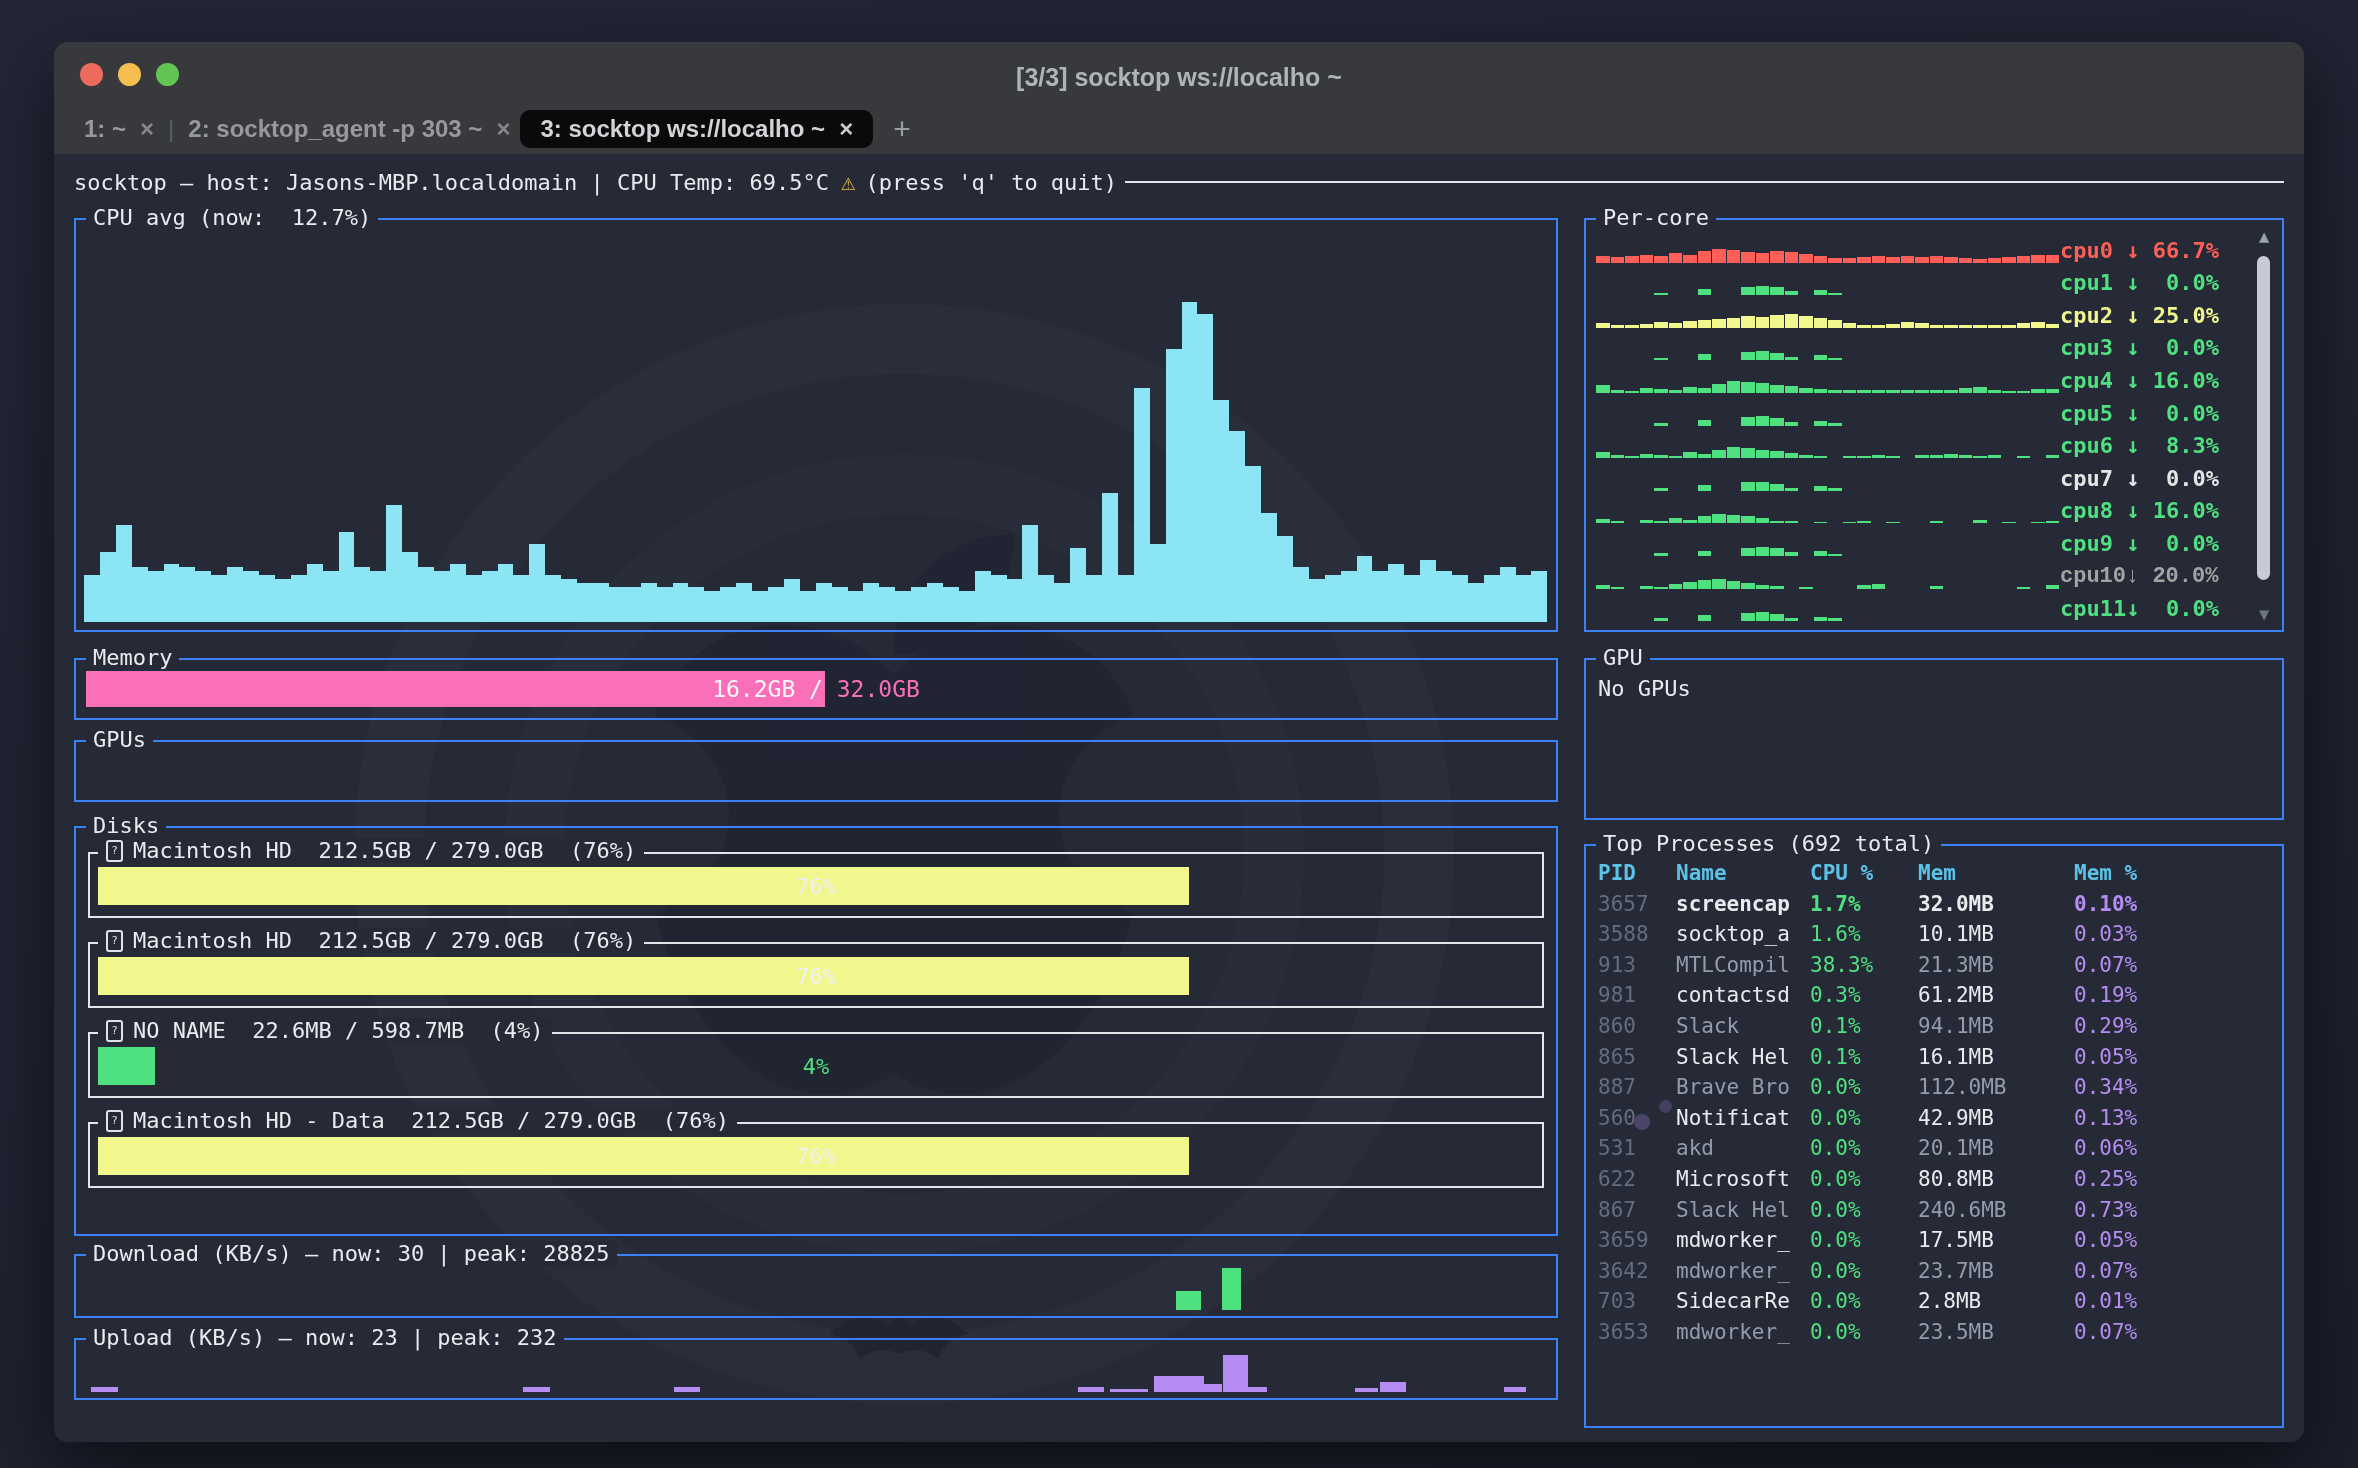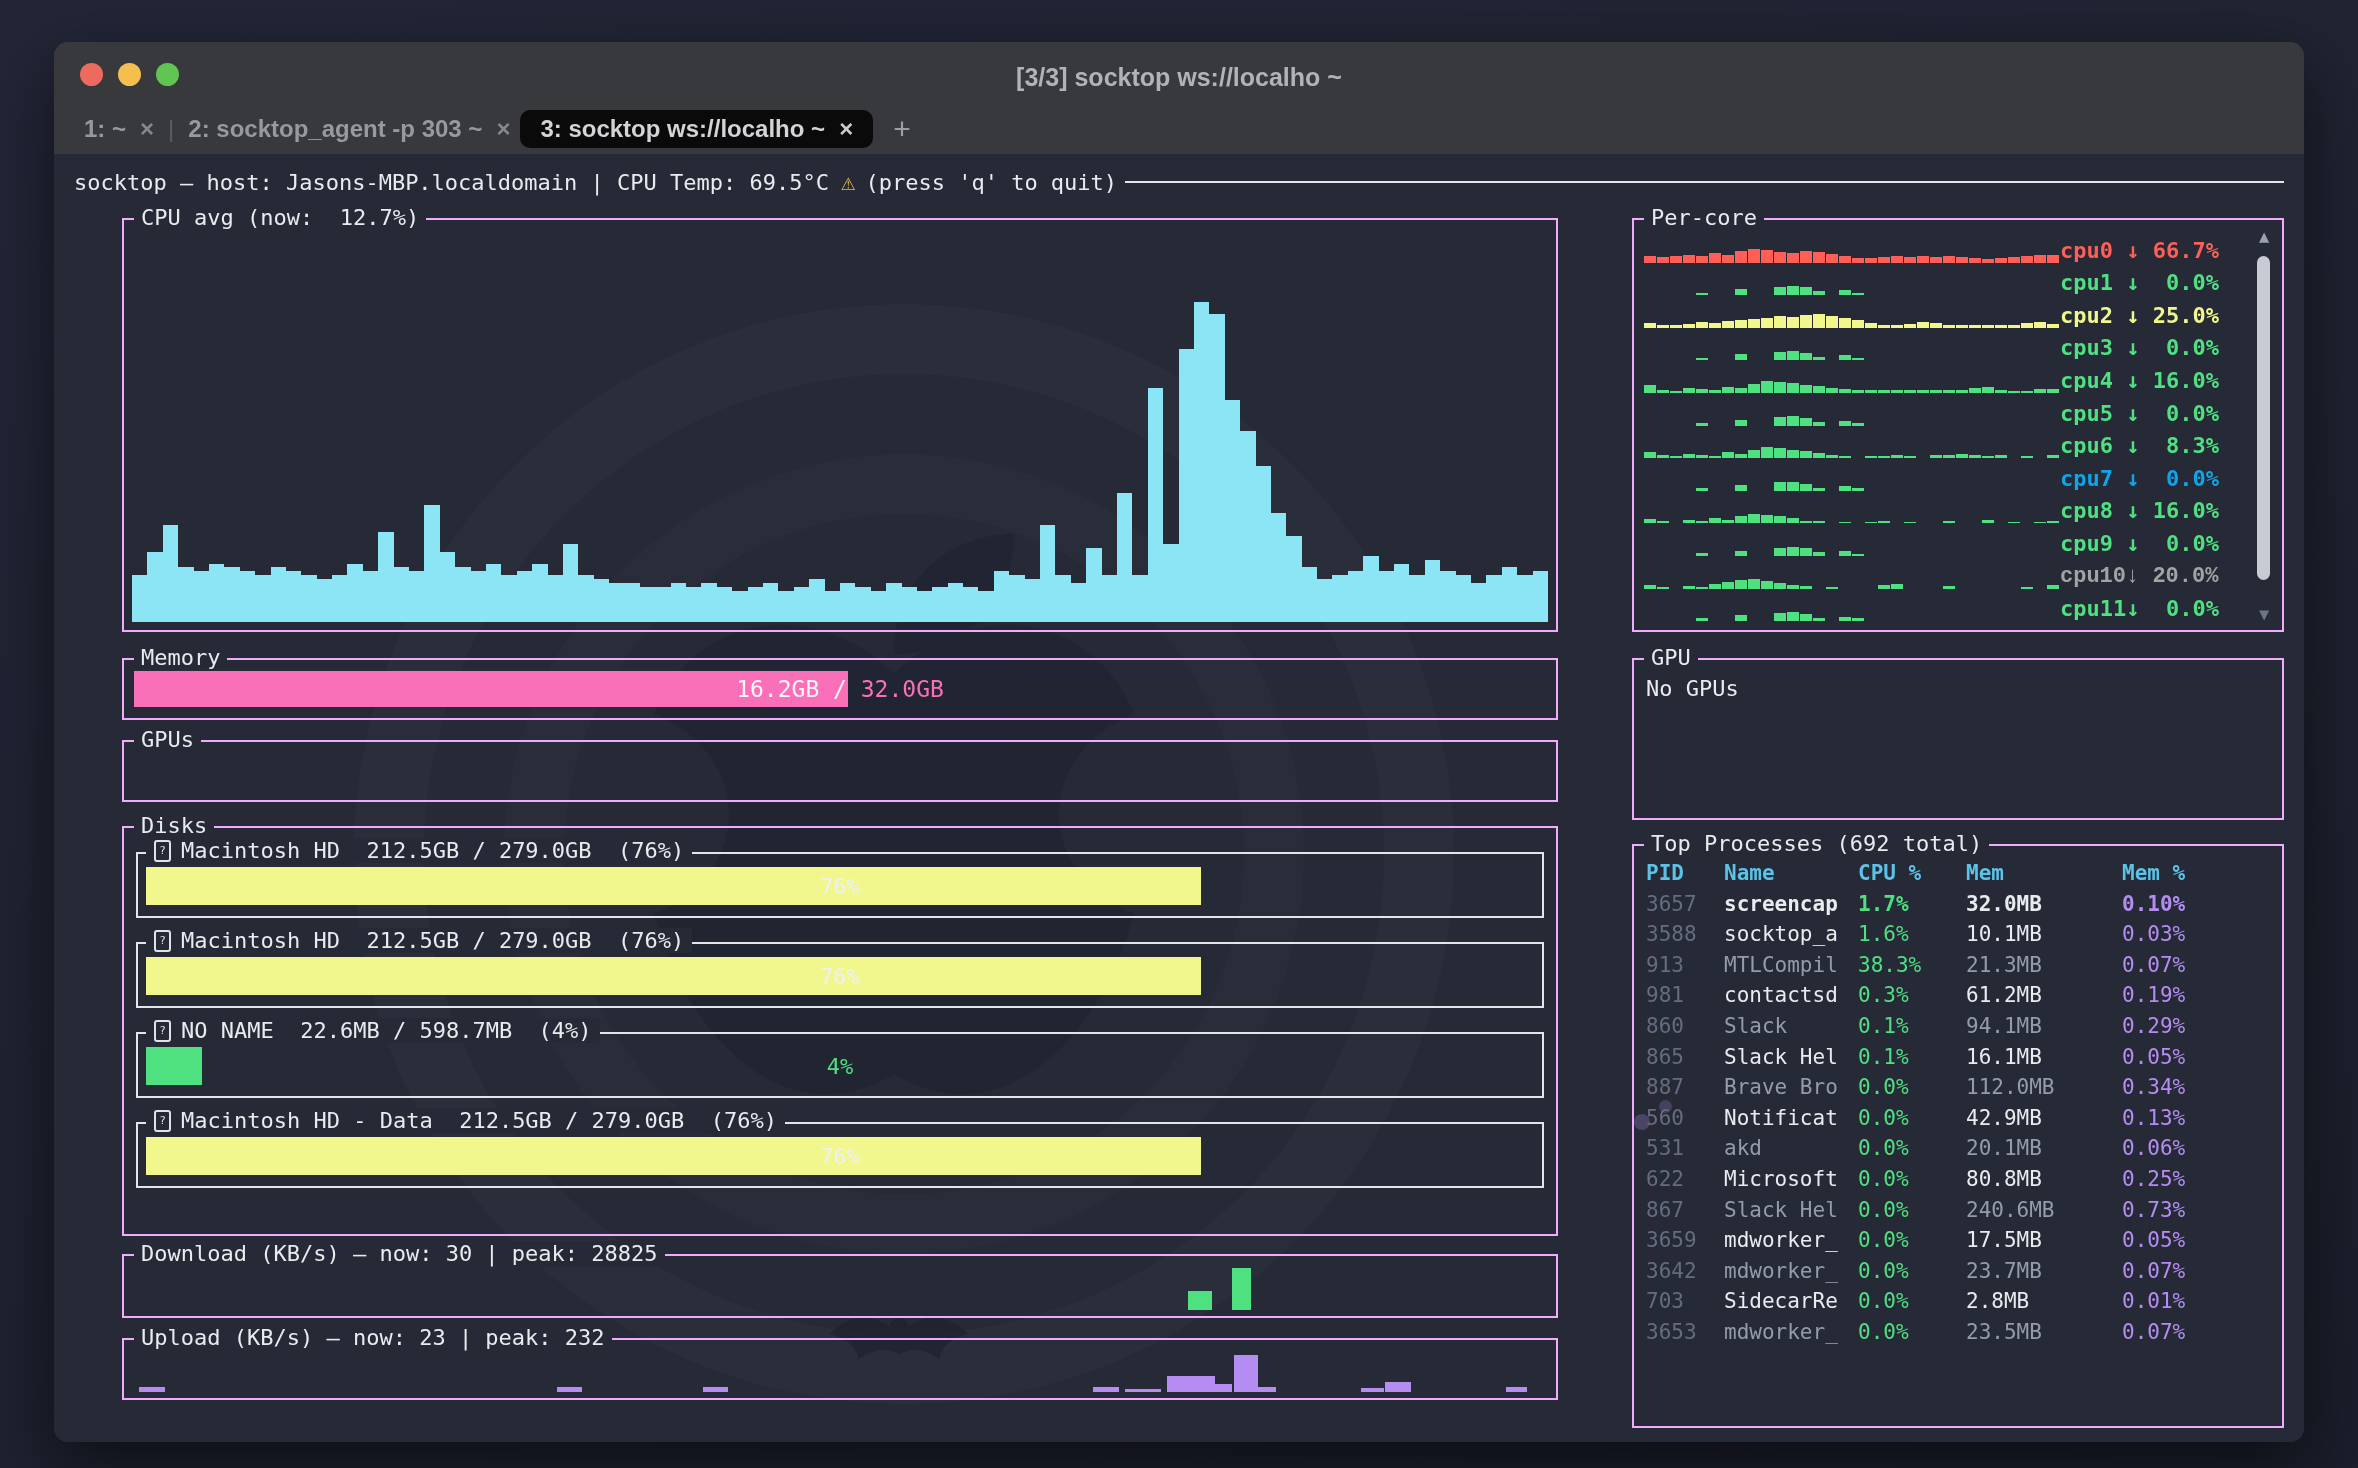--- a/index.html
+++ b/index.html
@@ -31,21 +31,21 @@
   .panelz { position:relative; z-index:1; }
 
   .hdr { display:flex; align-items:center; margin:14px 20px 0 20px; white-space:pre; z-index:1; position:relative; }
   .hdr .warn { color:#f0b93a; margin:0 10px 0 12px; font-size:24px; }
   .rule { flex:1; height:2px; background:#e2e5e9; margin-left:8px; }
 
   .cols { display:flex; gap:26px; margin:22px 20px 0 20px; position:relative; z-index:1; }
   .colL { width:1484px; }
   .colR { flex:1; }
 
-  .panel { position:relative; border:2px solid #f0abfc;margin-left:48px; }
+  .panel { position:relative; border:2px solid #3b82f6; }
   .pt { position:absolute; top:-15px; left:10px; background:#262a37; padding:0 7px;
         font-size:22px; line-height:26px; white-space:pre; color:#e9ebef; }
 
   
   #cpu-panel { height:414px; }
   .chart { position:absolute; left:8px; right:8px; top:12px; bottom:8px; display:flex; align-items:flex-end; }
   .chart .bar { flex:1; }
 
   
   .barpanel { height:62px; margin-top:26px; }
@@ -613,21 +613,21 @@
                   <div class="c" style="height: 0%;"></div>
                   <div class="c" style="height: 0%;"></div>
                   <div class="c" style="height: 0%;"></div>
                   <div class="c" style="height: 0%;"></div>
                   <div class="c" style="height: 0%;"></div>
                   <div class="c" style="height: 0%;"></div>
                   <div class="c" style="height: 0%;"></div>
                   <div class="c" style="height: 0%;"></div>
                   <div class="c" style="height: 0%;"></div>
                 </div>
-                <div class="pclabel" style="color: #0ea5e9;">cpu7 ↓  0.0%</div>
+                <div class="pclabel" style="color: #e5e5e5;">cpu7 ↓  0.0%</div>
               </div>
               <div class="pcrow">
                 <div class="spark">
                   <div class="c" style="height: 16%; background: rgb(79, 224, 128);"></div>
                   <div class="c" style="height: 8%; background: rgb(79, 224, 128);"></div>
                   <div class="c" style="height: 0%;"></div>
                   <div class="c" style="height: 12%; background: rgb(79, 224, 128);"></div>
                   <div class="c" style="height: 8%; background: rgb(79, 224, 128);"></div>
                   <div class="c" style="height: 20%; background: rgb(79, 224, 128);"></div>
                   <div class="c" style="height: 14%; background: rgb(79, 224, 128);"></div>

